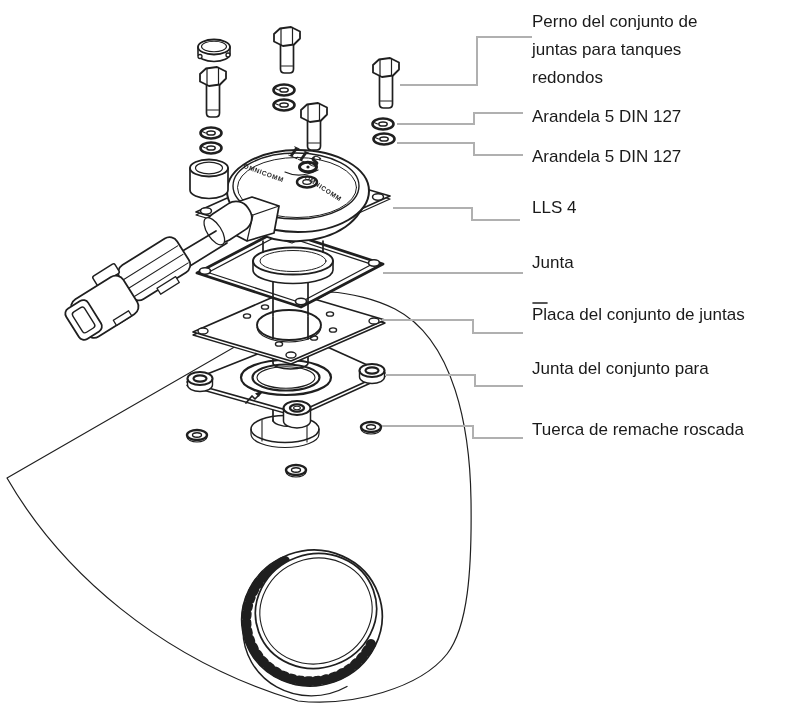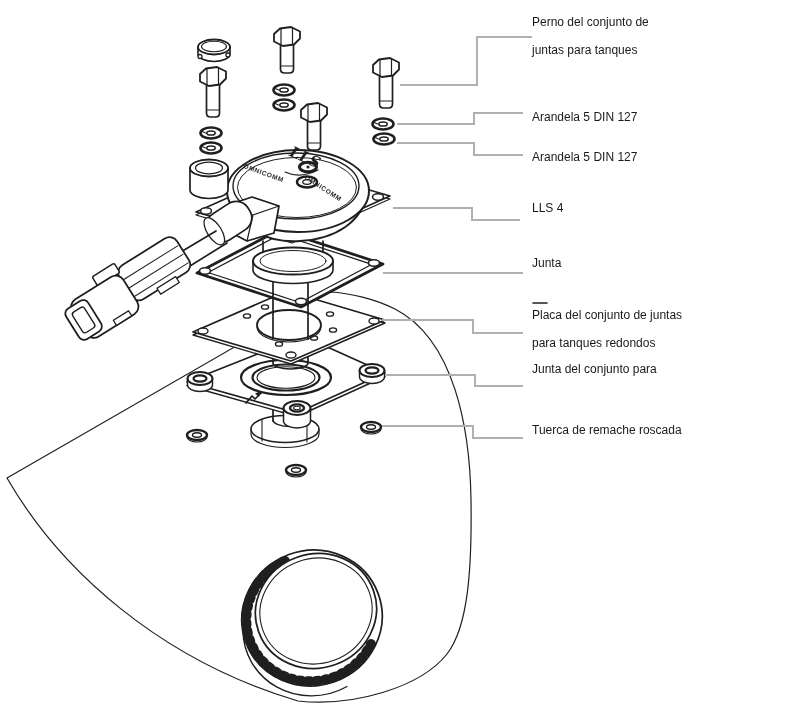--- a/index.html
+++ b/index.html
@@ -17,21 +17,21 @@
   .stage{position:absolute;left:0;top:0;width:794px;height:709px;}
   svg{position:absolute;left:0;top:0;}
   svg *{stroke:var(--line);fill:none;stroke-linecap:round;stroke-linejoin:round;}
   svg .wf{fill:#ffffff;}
   svg .df{fill:var(--line);stroke:none;}
   svg .leader{stroke:var(--leader);stroke-width:2;stroke-linecap:butt;stroke-linejoin:miter;fill:none;}
   svg text{stroke:none;fill:var(--line);}
   svg .teeth{stroke-dasharray:2.5 6;stroke-width:10;}
   .callout{
     position:absolute;left:532px;color:var(--text);
-    font-size:12px;line-height:28px;white-space:nowrap;
+    font-size:17px;line-height:28px;white-space:nowrap;
   }
   .callout span{display:block;}
 </style>
 </head>
 <body>
 
 <div class="stage">
 
 <svg width="794" height="709" viewBox="0 0 794 709">
 
@@ -258,36 +258,36 @@
     <path class="leader" d="M382,320 L473,320 L473,333 L523,333"></path>
     <path class="leader" d="M386,375 L475,375 L475,386 L523,386"></path>
     <path class="leader" d="M382,426 L473,426 L473,438 L523,438"></path>
   </g>
   <path d="M533,303 L547,303" stroke-width="1.6"></path>
 </svg>
 
   <div class="callout" style="top:8px">
     <span>Perno del conjunto de</span>
     <span>juntas para tanques</span>
+    <span>redondos</span>
   </div>
   <div class="callout" style="top:103px">
     <span>Arandela 5 DIN 127</span>
   </div>
   <div class="callout" style="top:143px">
     <span>Arandela 5 DIN 127</span>
   </div>
   <div class="callout" style="top:194px">
     <span>LLS 4</span>
   </div>
   <div class="callout" style="top:249px">
     <span>Junta</span>
   </div>
   <div class="callout" style="top:301px">
     <span>Placa del conjunto de juntas</span>
-    <span>para tanques redondos</span>
   </div>
   <div class="callout" style="top:355px">
     <span>Junta del conjunto para</span>
   </div>
   <div class="callout" style="top:416px">
     <span>Tuerca de remache roscada</span>
   </div>
 
 </div>
 

